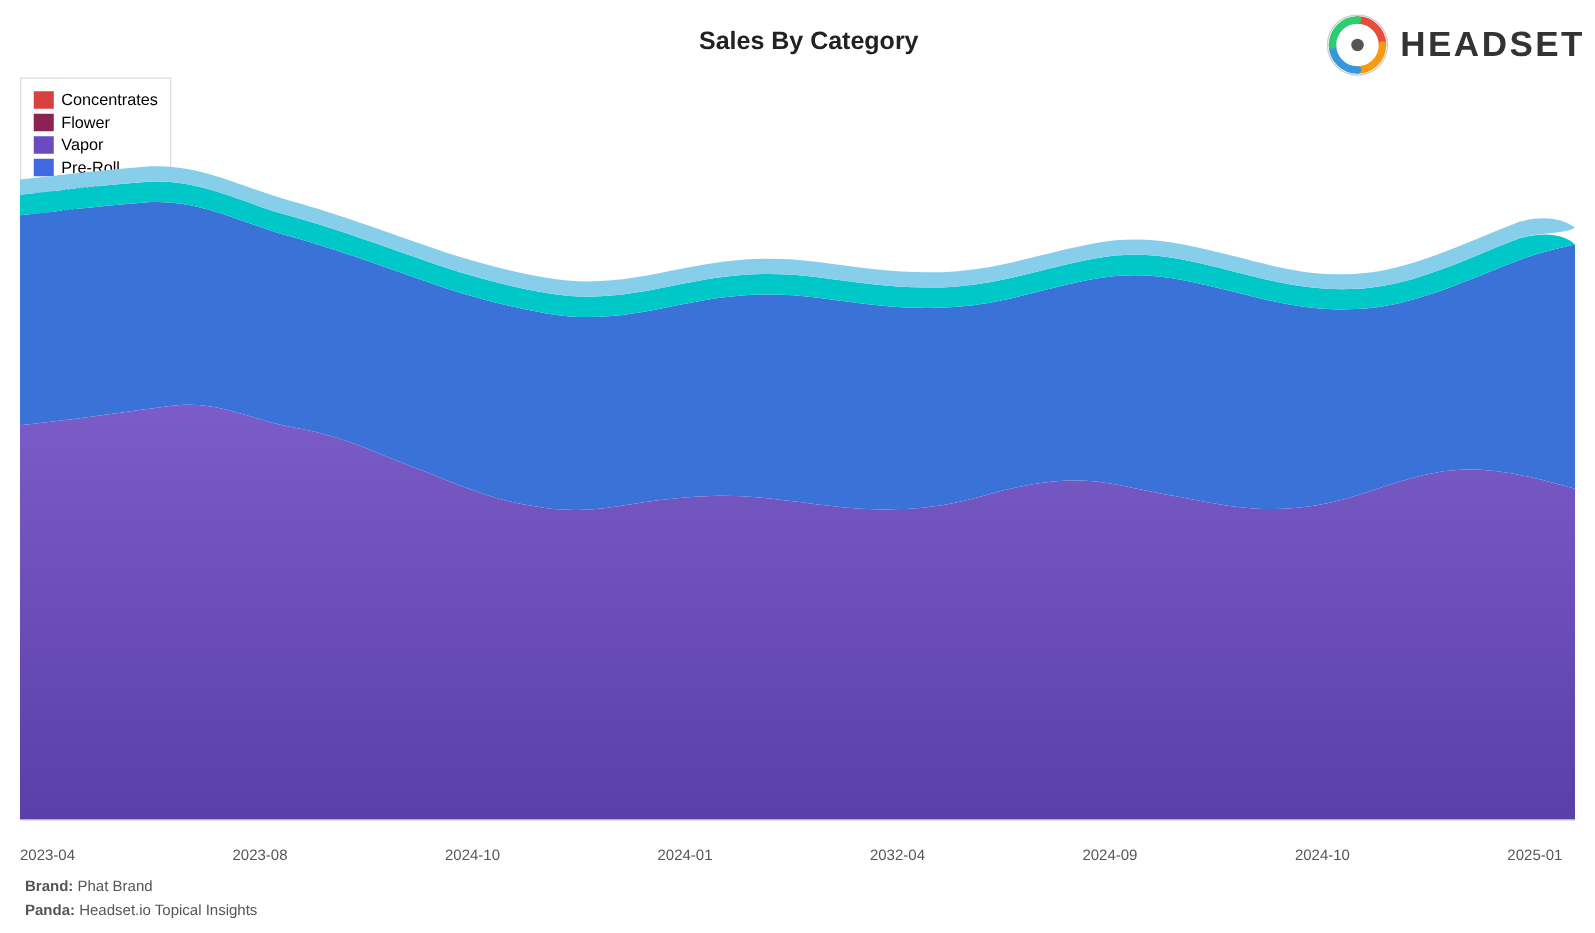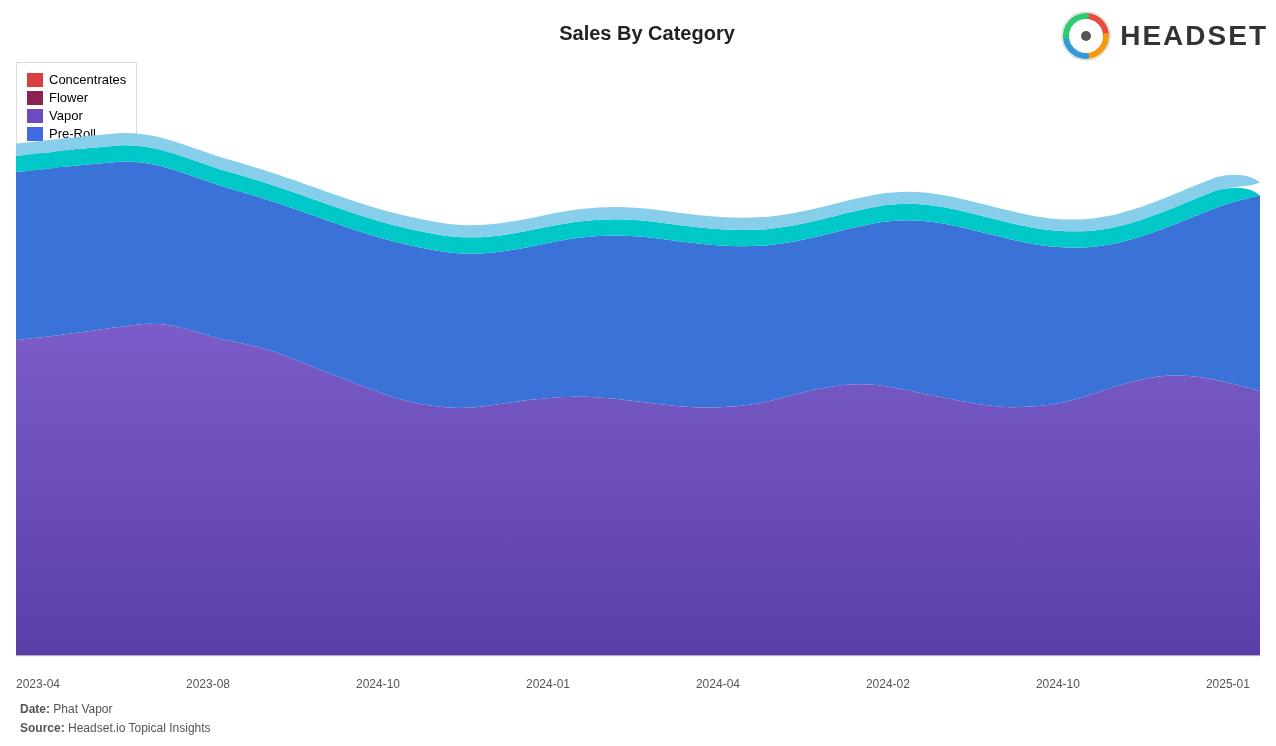--- a/index.html
+++ b/index.html
@@ -282,30 +282,30 @@
 
       <line x1="0" y1="590" x2="1244" y2="590" stroke="#ccc" stroke-width="1"></line>
     </svg>
   </div>
 
   <div class="x-axis-labels">
     <span>2023-04</span>
     <span>2023-08</span>
     <span>2024-10</span>
     <span>2024-01</span>
-    <span>2024-04</span>
-    <span>2024-02</span>
+    <span>2032-04</span>
+    <span>2024-09</span>
     <span>2024-10</span>
     <span>2025-01</span>
   </div>
 
   <div class="footer-info">
     <div>
-      <span class="label">Date:</span>
-      <span>Phat Vapor</span>
+      <span class="label">Brand:</span>
+      <span>Phat Brand</span>
     </div>
     <div>
-      <span class="label">Source:</span>
+      <span class="label">Panda:</span>
       <span>Headset.io Topical Insights</span>
     </div>
   </div>
 
 </div>
 
 </body></html>

